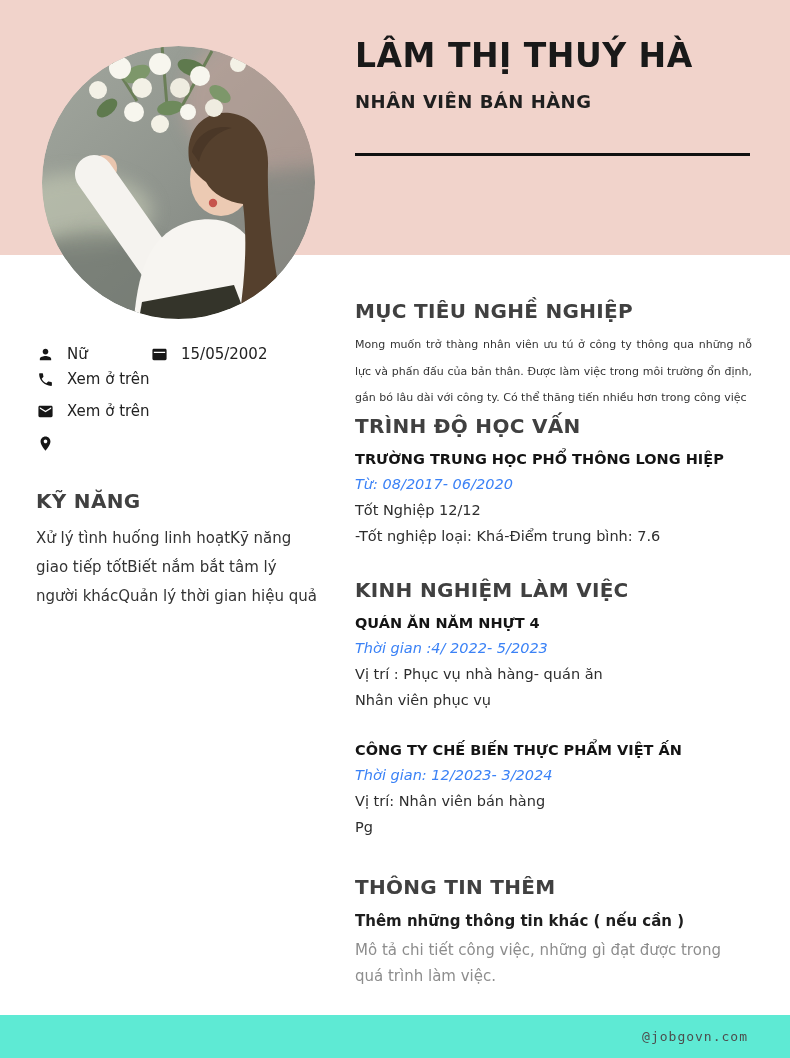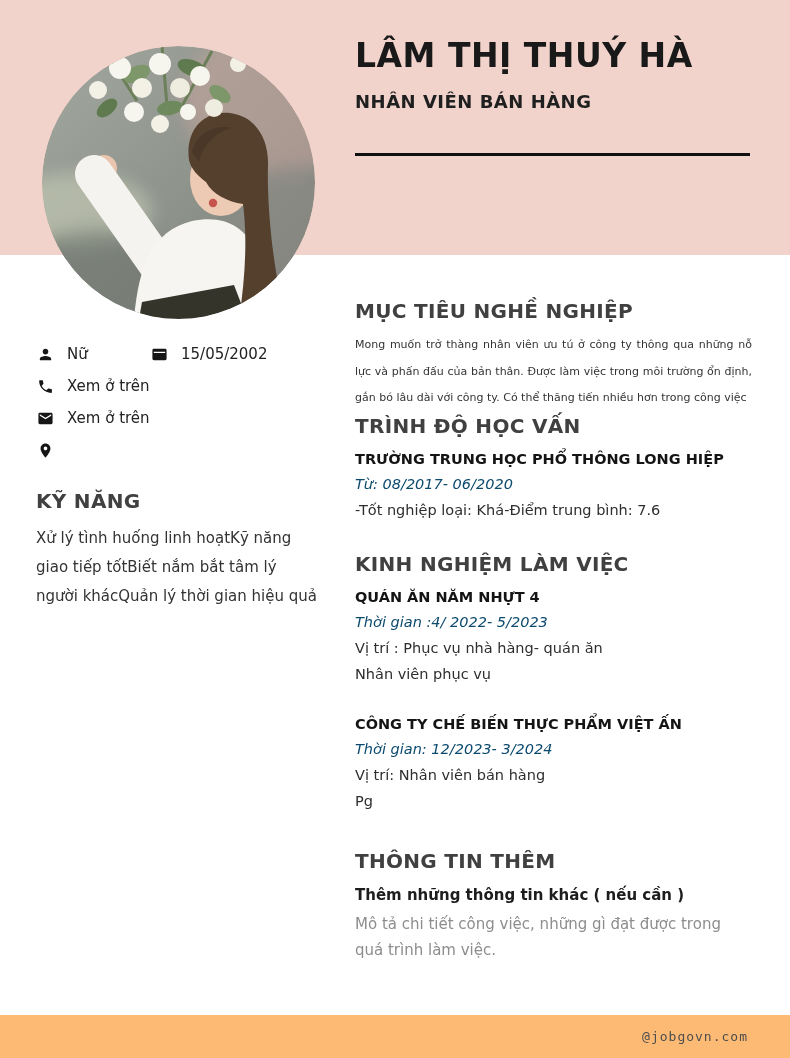--- a/index.html
+++ b/index.html
@@ -1,47 +1,47 @@
 <!DOCTYPE html>
 <html><head>
 <meta charset="utf-8">
 <style>
   * { box-sizing: border-box; margin: 0; padding: 0; }
   html,body { width:790px; height:1058px; }
   body { font-family: "DejaVu Sans", "Liberation Sans", sans-serif; background:#ffffff; }
   .page { position:relative; width:790px; height:1058px; background:#ffffff; overflow:hidden; }
 
   .header-bg { position:absolute; left:0; top:0; width:790px; height:255px; background:#f1d3cb; }
-  .footer-bar { position:absolute; left:0; bottom:0; width:790px; height:43px; background:#fdba74;
+  .footer-bar { position:absolute; left:0; bottom:0; width:790px; height:43px; background:#5eead4;
                 display:flex; align-items:center; justify-content:flex-end; padding-right:42px; }
   .watermark { font-family:"DejaVu Sans Mono","Liberation Mono",monospace; font-size:13px; color:#4d4d4d; letter-spacing:1px; }
 
   .photo-wrap { position:absolute; left:42px; top:46px; width:273px; height:273px; border-radius:50%; overflow:hidden; }
   .photo-wrap svg { display:block; width:100%; height:100%; }
 
   .header-text { position:absolute; left:355px; top:36px; width:400px; }
   .name { font-size:33px; font-weight:700; color:#191919; letter-spacing:0.5px; line-height:40px; }
   .job-title { margin-top:15px; font-size:18px; font-weight:700; color:#1f1f1f; letter-spacing:0.5px; line-height:22px; }
   .header-divider { margin-top:40px; width:395px; height:3px; background:#101010; }
 
   .left-col { position:absolute; left:36px; top:338px; width:292px; }
-  .info-row { display:flex; align-items:center; height:32px; }
+  .info-row { display:flex; height:32px; }
   .info-pair { display:flex; align-items:center; }
   .info-icon { width:18px; height:18px; flex:0 0 18px; display:flex; align-items:center; justify-content:center; }
   .info-icon svg { width:17px; height:17px; fill:#161616; }
   .info-label { margin-left:13px; font-size:15px; color:#222222; }
 
   .section-title { font-size:20px; font-weight:700; color:#404040; letter-spacing:0.3px; line-height:28px; }
   .left-col .section-title { margin-top:21px; }
   .skills-text { margin-top:9px; width:286px; font-size:15px; color:#333333; line-height:29px; }
 
   .right-col { position:absolute; left:355px; top:297px; width:397px; }
   .para { margin-top:7px; font-size:11px; color:#333333; line-height:26.5px; text-align:justify; }
   .sub-bold { font-size:14.5px; font-weight:700; color:#141414; line-height:25px; }
-  .line-italic { font-style:italic; font-size:14.5px; color:#0c4a6e; line-height:25px; }
+  .line-italic { font-style:italic; font-size:14.5px; color:#3b82f6; line-height:25px; }
   .line-plain { font-size:14.5px; color:#2e2e2e; line-height:26px; }
   .sec-edu .section-title { }
   .sec-exp .section-title { margin-top:27px; }
   .sec-more .section-title { margin-top:33px; }
   .edu-body { margin-top:7px; }
   .job-entry { margin-top:7px; }
   .job-entry.second { margin-top:25px; }
   .more-sub { margin-top:8px; font-size:15px; font-weight:700; color:#1d1d1d; line-height:24px; }
   .more-placeholder { margin-top:4px; font-size:15px; color:#8d8d8d; line-height:26.5px; text-align:left; }
 </style>
@@ -171,20 +171,21 @@
     <div class="sec-objective">
       <div class="section-title">MỤC TIÊU NGHỀ NGHIỆP</div>
       <div class="para">Mong muốn trở thàng nhân viên ưu tú ở công ty thông qua những nỗ lực và phấn đấu của bản thân. Được làm việc trong môi trường ổn định, gắn bó lâu dài với công ty. Có thể thăng tiến nhiều hơn trong công việc</div>
     </div>
 
     <div class="sec-edu">
       <div class="section-title">TRÌNH ĐỘ HỌC VẤN</div>
       <div class="edu-body">
         <div class="sub-bold">TRƯỜNG TRUNG HỌC PHỔ THÔNG LONG HIỆP</div>
         <div class="line-italic">Từ: 08/2017- 06/2020</div>
+        <div class="line-plain">Tốt Nghiệp 12/12</div>
         <div class="line-plain">-Tốt nghiệp loại: Khá-Điểm trung bình: 7.6</div>
       </div>
     </div>
 
     <div class="sec-exp">
       <div class="section-title">KINH NGHIỆM LÀM VIỆC</div>
       <div class="job-entry">
         <div class="sub-bold">QUÁN ĂN NĂM NHỰT 4</div>
         <div class="line-italic">Thời gian :4/ 2022- 5/2023</div>
         <div class="line-plain">Vị trí : Phục vụ nhà hàng- quán ăn</div>

